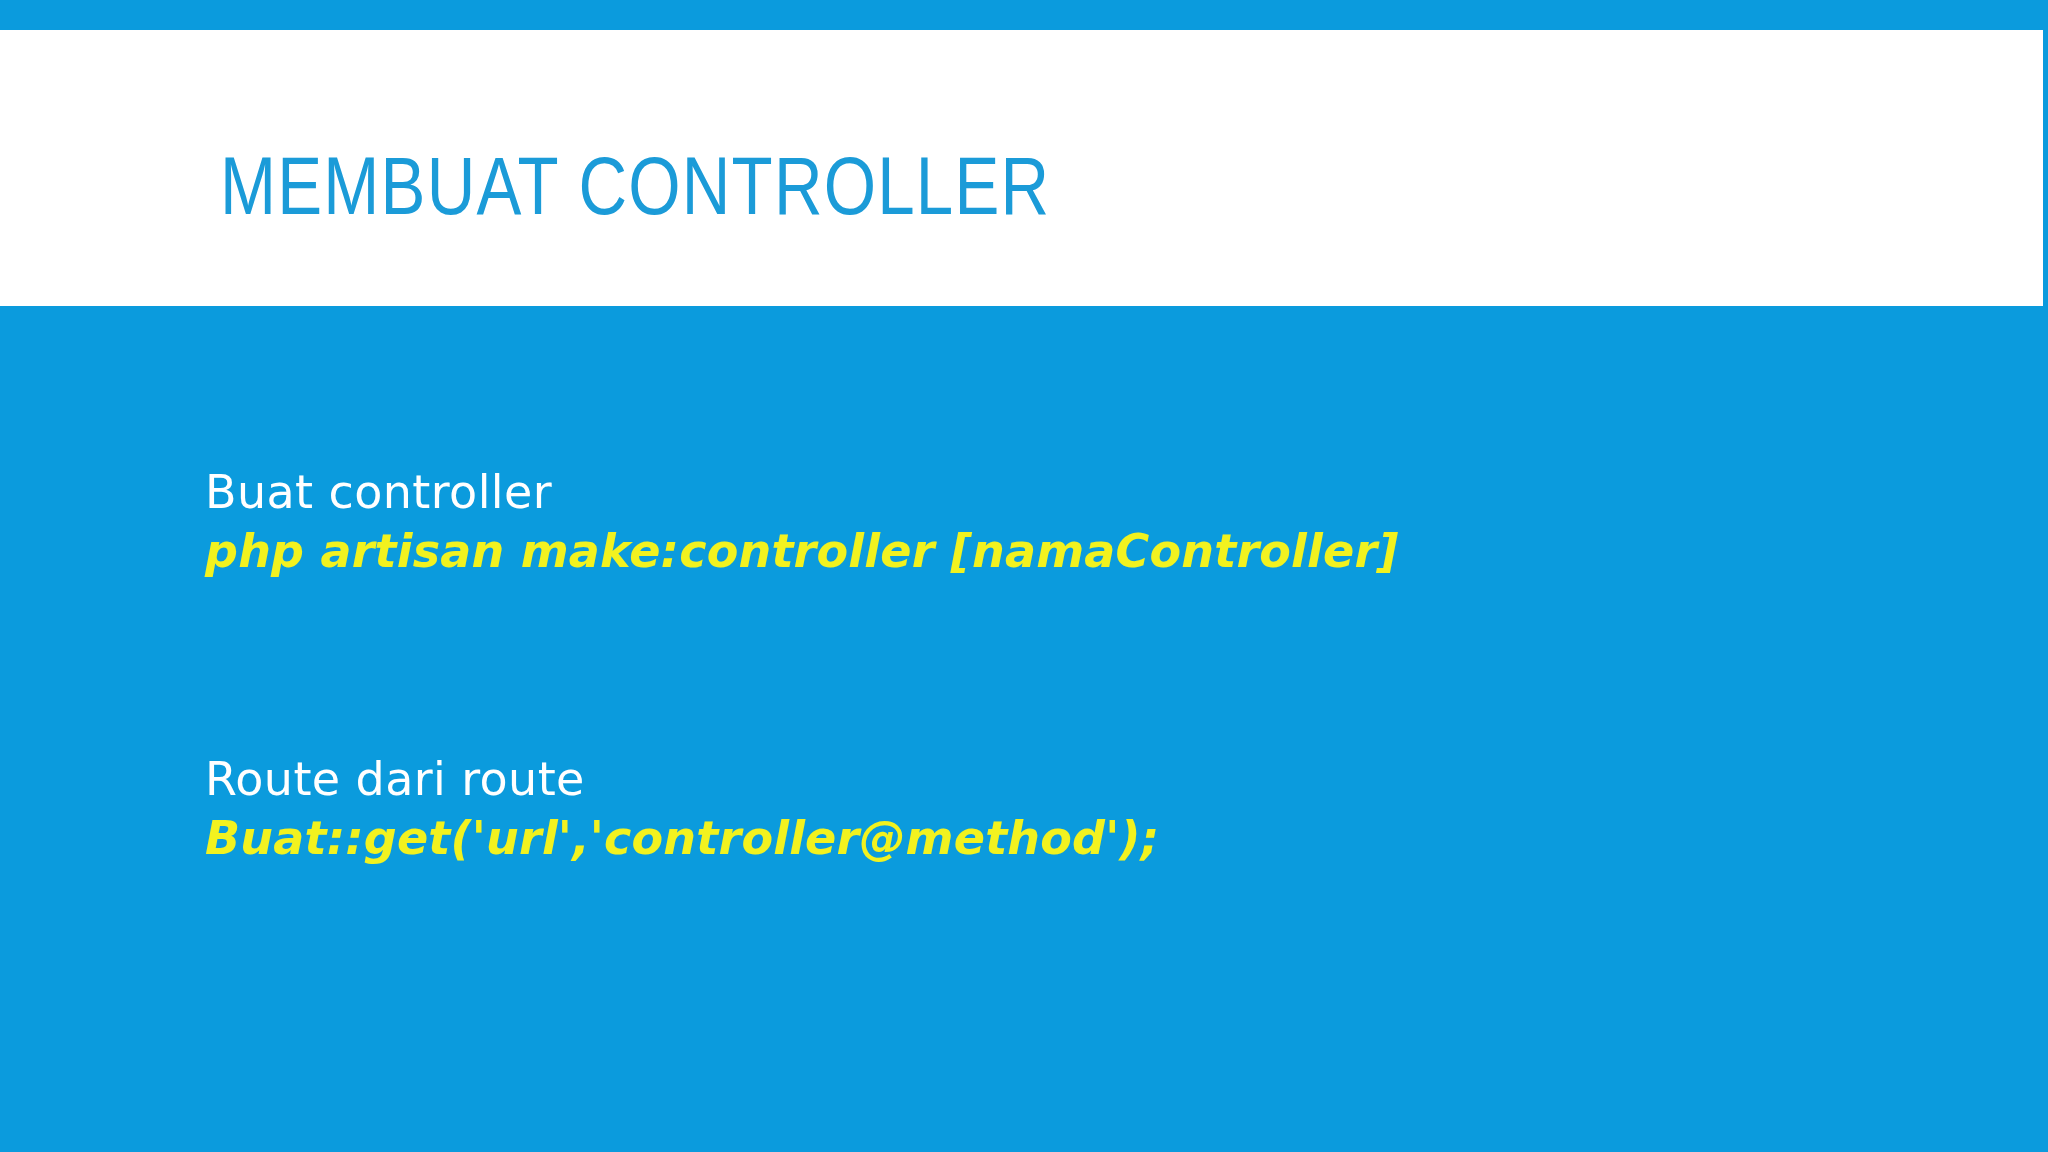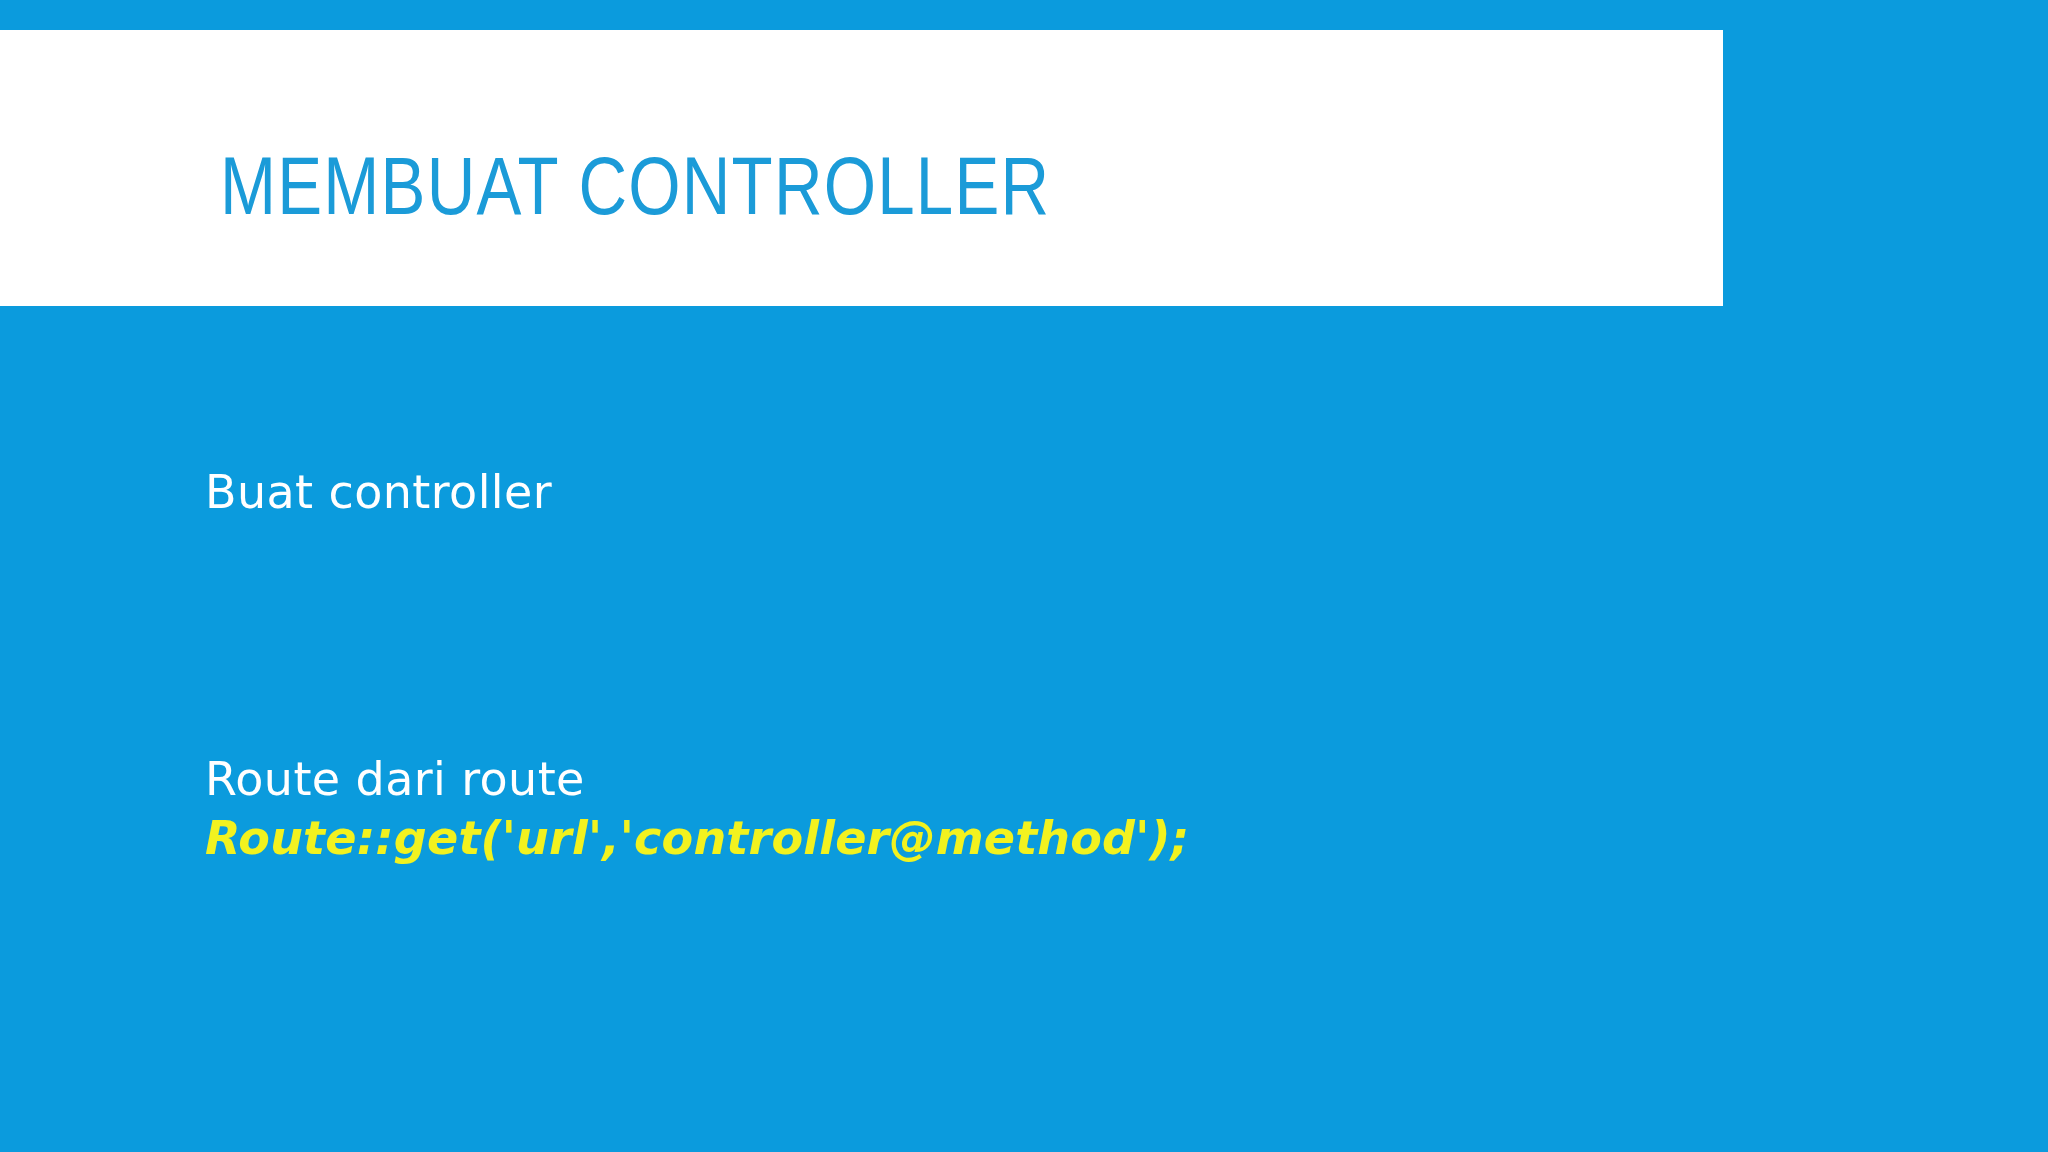--- a/index.html
+++ b/index.html
@@ -30,21 +30,21 @@
     width: 2048px;
     height: 30px;
     background: #0b9bdd;
   }
 
   
   #title-band {
     position: absolute;
     left: 0;
     top: 30px;
-    width: 1723px;
+    width: 2043px;
     height: 276px;
     background: #ffffff;
   }
 
   #title-text {
     position: absolute;
     left: 220px;
     top: 115px;
     font-family: "Liberation Sans", sans-serif;
     font-size: 82px;
@@ -103,22 +103,23 @@
   <div id="top-bar"></div>
 
   <div id="title-band">
     <div id="title-text">MEMBUAT CONTROLLER</div>
   </div>
 
   <div id="body-area">
 
     <div class="content-block" id="block-one">
       <div class="line-label">Buat controller</div>
+      <div class="line-code">php artisan make:controller [namaController]</div>
     </div>
 
     <div class="content-block" id="block-two">
       <div class="line-label">Route dari route</div>
-      <div class="line-code">Route::get('url','controller@method');</div>
+      <div class="line-code">Buat::get('url','controller@method');</div>
     </div>
 
   </div>
 
 </div>
 
 </body></html>

